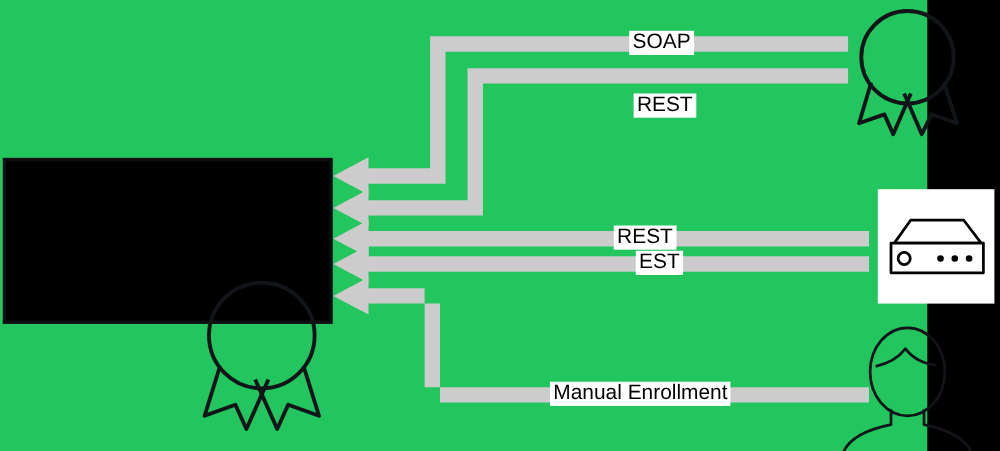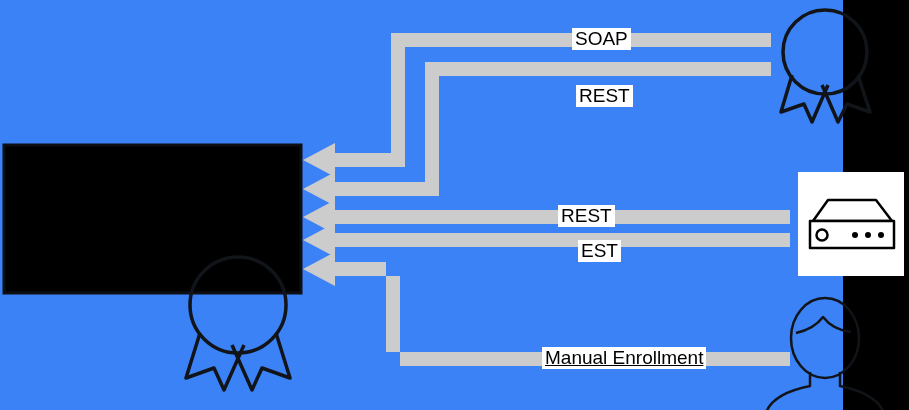--- a/index.html
+++ b/index.html
@@ -1,20 +1,20 @@
 <!DOCTYPE html>
 <html><head>
 <meta charset="utf-8">
 <style>
   html,body{margin:0;padding:0;background:#000;}
   body{
     font-family:"Liberation Sans", sans-serif;
     width:909px;height:410px;overflow:hidden;
   }
-  #stage{position:relative;width:843px;height:410px;background:#3b82f6;}
+  #stage{position:relative;width:843px;height:410px;background:#22c55e;}
   #stage svg{position:absolute;left:0;top:0;display:block;}
   .lbl{
     position:absolute;
     background:#ffffff;
     color:#000000;
     font-size:19px;
     line-height:22px;
     padding:0 3px;
     white-space:nowrap;
     font-family:"Liberation Sans", sans-serif;
@@ -81,17 +81,17 @@
     </g>
 
   </svg>
 
   <div class="lbl" style="left:572px;top:28px;">SOAP</div>
 
   <div class="lbl" style="left:576px;top:57px;margin-top:28px;">REST</div>
 
   <div class="lbl" style="left:558px;top:205px;">REST</div>
 
-  <div class="lbl" style="left:578px;top:240px;">EST</div>
+  <div class="lbl" style="left:578px;top:228px;">EST</div>
 
-  <div class="lbl" style="left:542px;top:347px;text-decoration:underline;">Manual Enrollment</div>
+  <div class="lbl" style="left:500px;top:347px;">Manual Enrollment</div>
 
 </div>
 
 </body></html>

